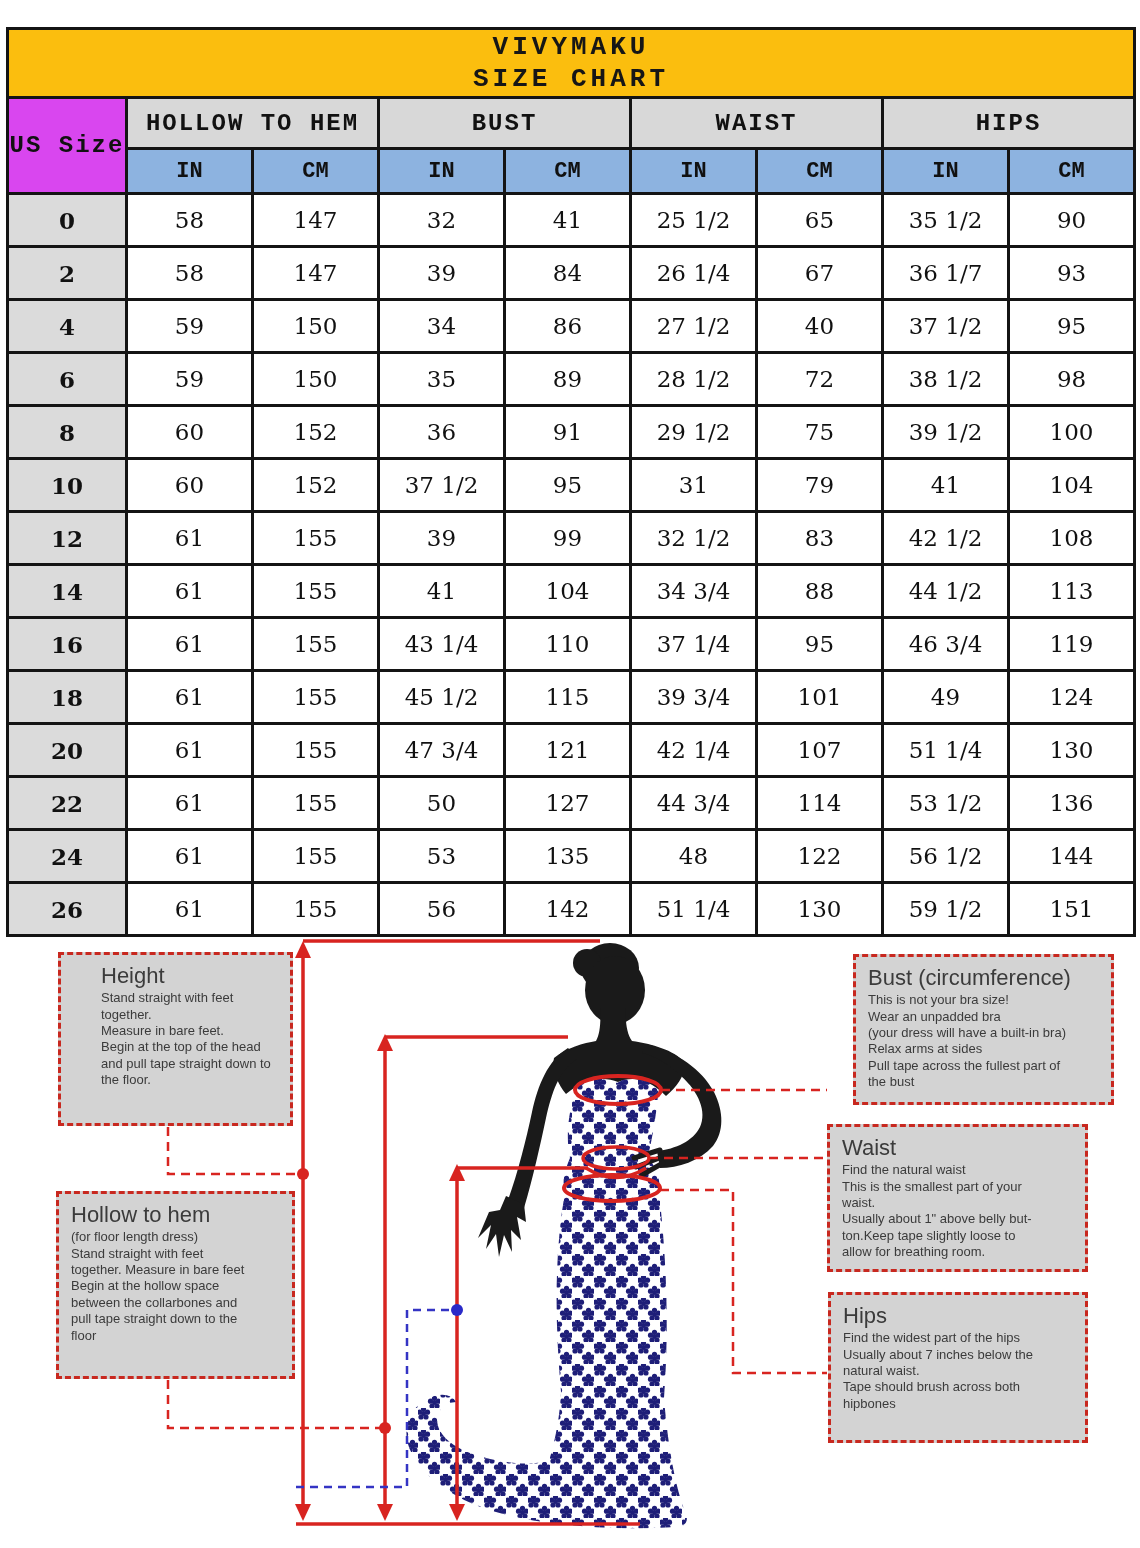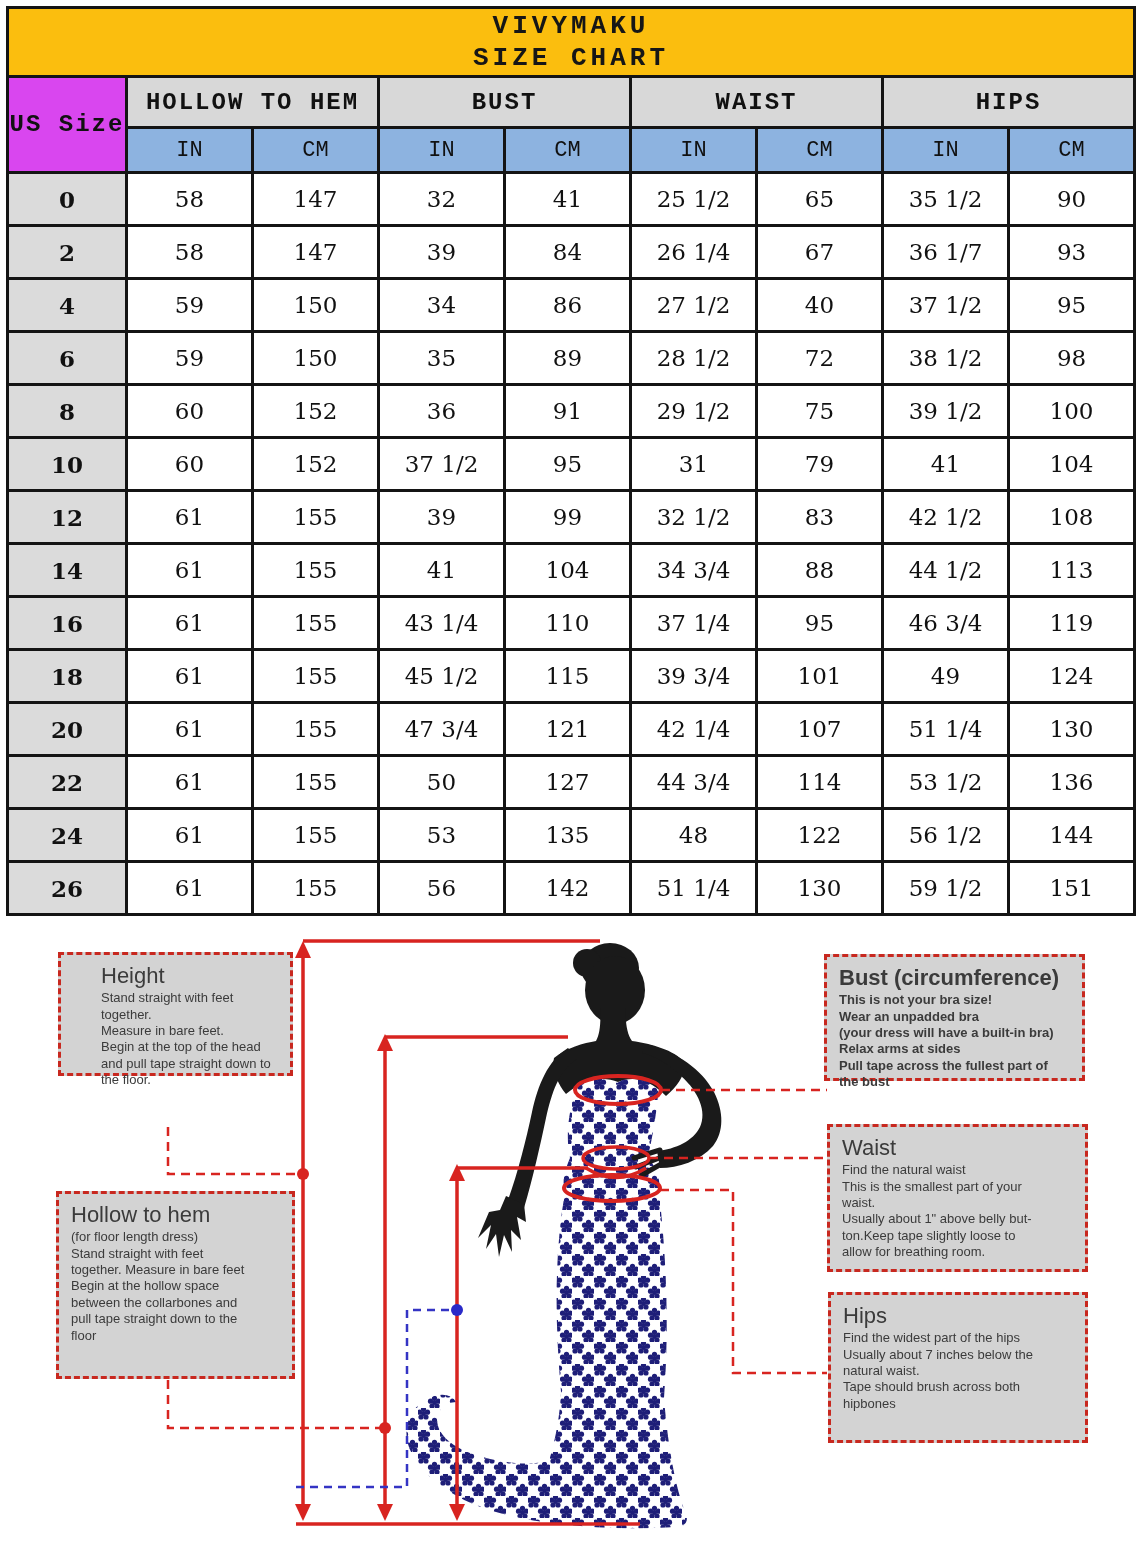--- a/index.html
+++ b/index.html
@@ -1,42 +1,42 @@
 <!DOCTYPE html>
 <html><head>
 <meta charset="utf-8">
 <style>
   html,body { margin:0; padding:0; }
   body {
     width:1140px; height:1548px; background:#ffffff; position:relative;
     overflow:hidden; font-family:"Liberation Sans", sans-serif;
   }
   .chart-wrap { position:absolute; left:6px; top:6px; width:1128px; }
-  table.size-table { border-collapse:collapse; width:100%; table-layout:fixed; }
+  table.size-table { border-collapse:collapse; width:100%; table-layout:fixed;margin-top:21px; }
   table.size-table th, table.size-table td {
     border:3px solid #141414; text-align:center; vertical-align:middle; padding:0;
     color:#111;
   }
   .banner-cell { background:#FBBE0E; height:66px; }
   .banner-brand, .banner-sub {
     font-family:"Liberation Mono", monospace; font-weight:bold; font-size:26px;
     letter-spacing:4px; color:#161616; line-height:1.25;
   }
   .group-row th {
     background:#D8D8D8; height:48px;
     font-family:"Liberation Mono", monospace; font-weight:bold; font-size:24px;
     letter-spacing:2px;
   }
   th.corner-cell {
     background:#d946ef;
     font-family:"Liberation Mono", monospace; font-weight:bold; font-size:24px;
   }
   .unit-row th {
     background:#8DB3E0; height:42px;
-    font-family:"Liberation Mono", monospace; font-weight:normal; font-size:22px;
+    font-family:"Liberation Mono", monospace; font-weight:bold; font-size:22px;
   }
   tbody th.size-cell {
     background:#DBDBDB; height:50px;
     font-family:"DejaVu Serif", serif; font-weight:bold; font-size:23px;
   }
   tbody td {
     background:#ffffff;
     font-family:"DejaVu Serif", serif; font-size:23px;
   }
   .diagram { position:absolute; left:0; top:932px; width:1140px; height:616px; }
@@ -362,21 +362,21 @@
       <path stroke="#D82420" stroke-dasharray="9 6" d="M660 1190 H733 V1373 H827"></path>
       <path stroke="#3434C4" stroke-dasharray="8 6" d="M296 1487 H407 V1310 H452"></path>
     </g>
     <g stroke="none">
       <circle cx="303" cy="1174" r="6" fill="#D82420"></circle>
       <circle cx="385" cy="1428" r="6" fill="#D82420"></circle>
       <circle cx="457" cy="1310" r="6" fill="#2A2AC8"></circle>
     </g>
   </svg>
 
-  <div class="note" style="left:58px; top:20px; width:235px; height:124px;padding-left:40px;">
+  <div class="note" style="left:58px; top:20px; width:235px; height:174px;padding-left:40px;">
     <div class="note-title">Height</div>
     <div class="note-body">Stand straight with feet
 together.
 Measure in bare feet.
 Begin at the top of the head
 and pull tape straight down to
 the floor.</div>
   </div>
 
   <div class="note" style="left:56px; top:259px; width:239px; height:188px;">
@@ -384,21 +384,21 @@
     <div class="note-body">(for floor length dress)
 Stand straight with feet
 together. Measure in bare feet
 Begin at the hollow space
 between the collarbones and
 pull tape straight down to the
 floor</div>
   </div>
 
 
-  <div class="note" style="left:824px; top:22px; width:261px; height:127px;font-weight:bold;">
+  <div class="note" style="left:853px; top:22px; width:261px; height:151px;">
     <div class="note-title">Bust (circumference)</div>
     <div class="note-body">This is not your bra size!
 Wear an unpadded bra
 (your dress will have a built-in bra)
 Relax arms at sides
 Pull tape across the fullest part of
 the bust</div>
   </div>
 
   <div class="note" style="left:827px; top:192px; width:261px; height:148px;">

